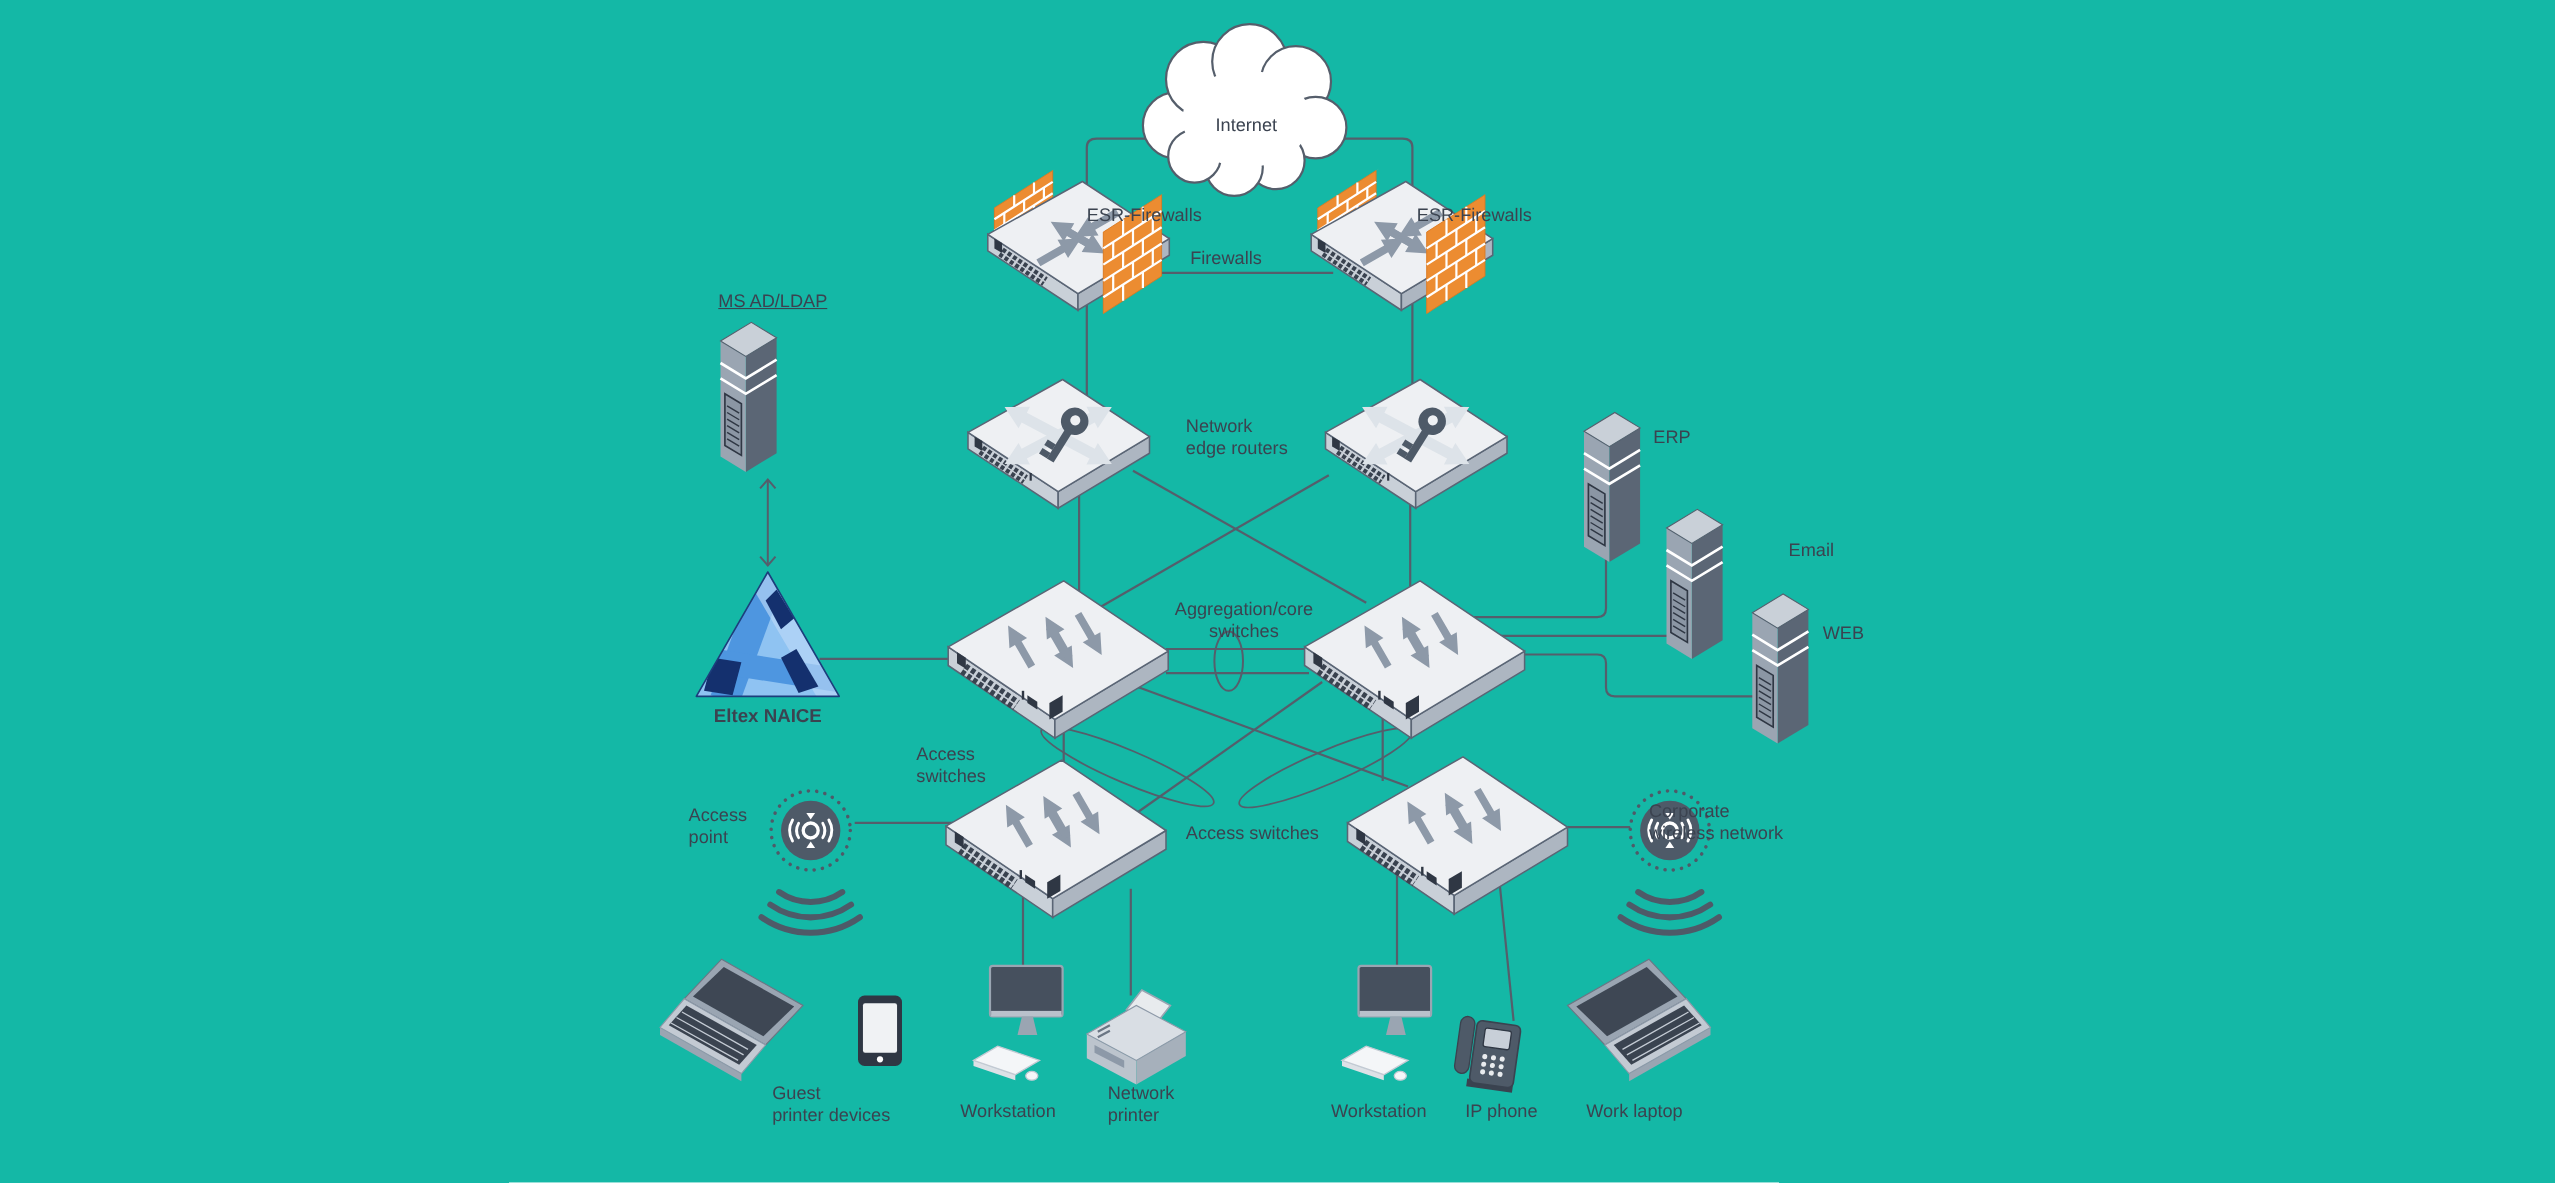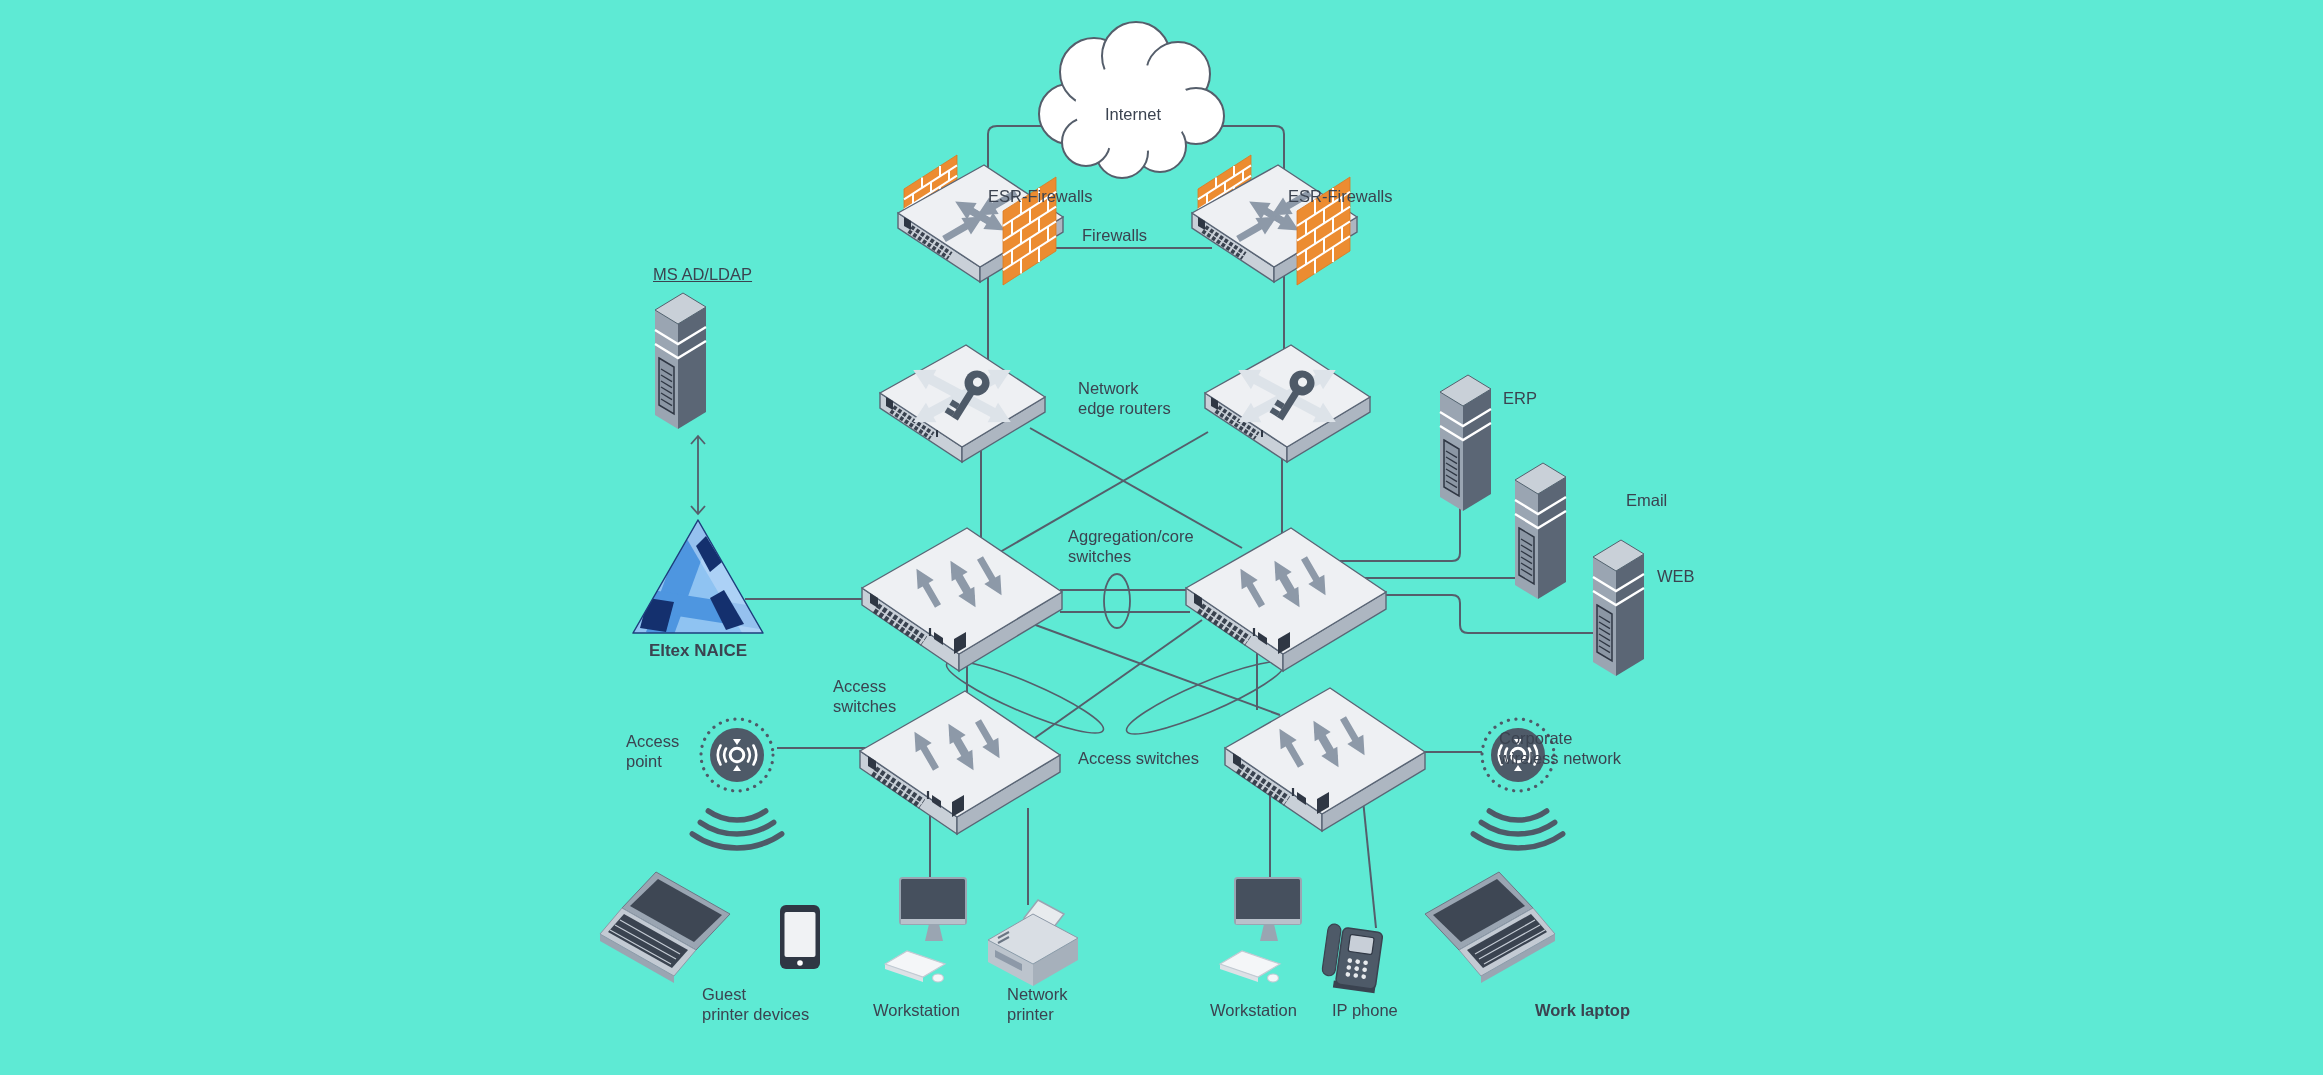--- a/index.html
+++ b/index.html
@@ -1,16 +1,16 @@
 <!DOCTYPE html>
 <html><head>
 <meta charset="utf-8">
 <style>
   html,body{margin:0;padding:0;background:#ffffff;}
-  #stage{position:relative;width:2323px;height:1075px;background:#5eead4;overflow:hidden;
+  #stage{position:relative;width:2323px;height:1075px;background:#14b8a6;overflow:hidden;
          font-family:"Liberation Sans","DejaVu Sans",sans-serif;}
   #net-svg{position:absolute;left:0;top:0;}
   .lbl{position:absolute;color:#3b4350;font-size:16.5px;line-height:1.22;white-space:pre-line;}
   .lbl.center{text-align:center;}
   .lbl.bold{font-weight:bold;font-size:17px;}
 </style>
 </head>
 <body>
 
 <div id="stage">
@@ -330,35 +330,35 @@
       </g>
 </svg>
 
 <div class="lbl center" style="left:1070px;top:104px;width:126px;">Internet</div>
 <div class="lbl" style="left:988px;top:186px;">ESR-Firewalls</div>
 <div class="lbl" style="left:1288px;top:186px;">ESR-Firewalls</div>
 <div class="lbl" style="left:1082px;top:225px;">Firewalls</div>
 <div class="lbl" style="left:653px;top:264px;text-decoration:underline;">MS AD/LDAP</div>
 <div class="lbl" style="left:1078px;top:378px;">Network
 edge routers</div>
-<div class="lbl" style="left:1068px;top:526px;">Aggregation/core
+<div class="lbl" style="left:1068px;top:544px;text-align:center;">Aggregation/core
 switches</div>
 <div class="lbl" style="left:833px;top:676px;">Access
 switches</div>
 <div class="lbl" style="left:1078px;top:748px;">Access switches</div>
 <div class="lbl" style="left:626px;top:731px;">Access
 point</div>
 <div class="lbl" style="left:1499px;top:728px;">Corporate
 wireless network</div>
 <div class="lbl center bold" style="left:633px;top:641px;width:130px;">Eltex NAICE</div>
 <div class="lbl" style="left:1503px;top:388px;">ERP</div>
 <div class="lbl" style="left:1578px;top:490px;margin-left:48px;">Email</div>
 <div class="lbl" style="left:1657px;top:566px;">WEB</div>
 <div class="lbl" style="left:702px;top:984px;">Guest
 printer devices</div>
 <div class="lbl" style="left:873px;top:1000px;">Workstation</div>
 <div class="lbl" style="left:1007px;top:984px;">Network
 printer</div>
 <div class="lbl" style="left:1210px;top:1000px;">Workstation</div>
 <div class="lbl" style="left:1332px;top:1000px;">IP phone</div>
-<div class="lbl" style="left:1535px;top:1000px;font-weight:bold;">Work laptop</div>
+<div class="lbl" style="left:1442px;top:1000px;">Work laptop</div>
 
 </div>
 
 </body></html>

